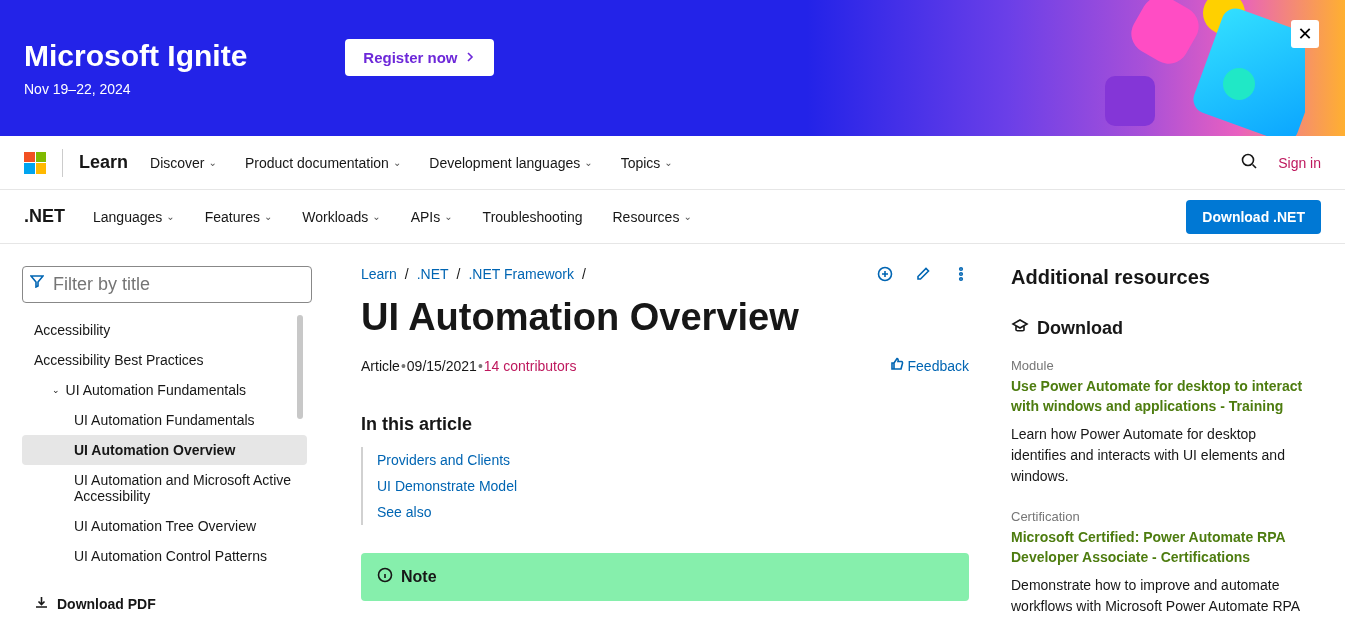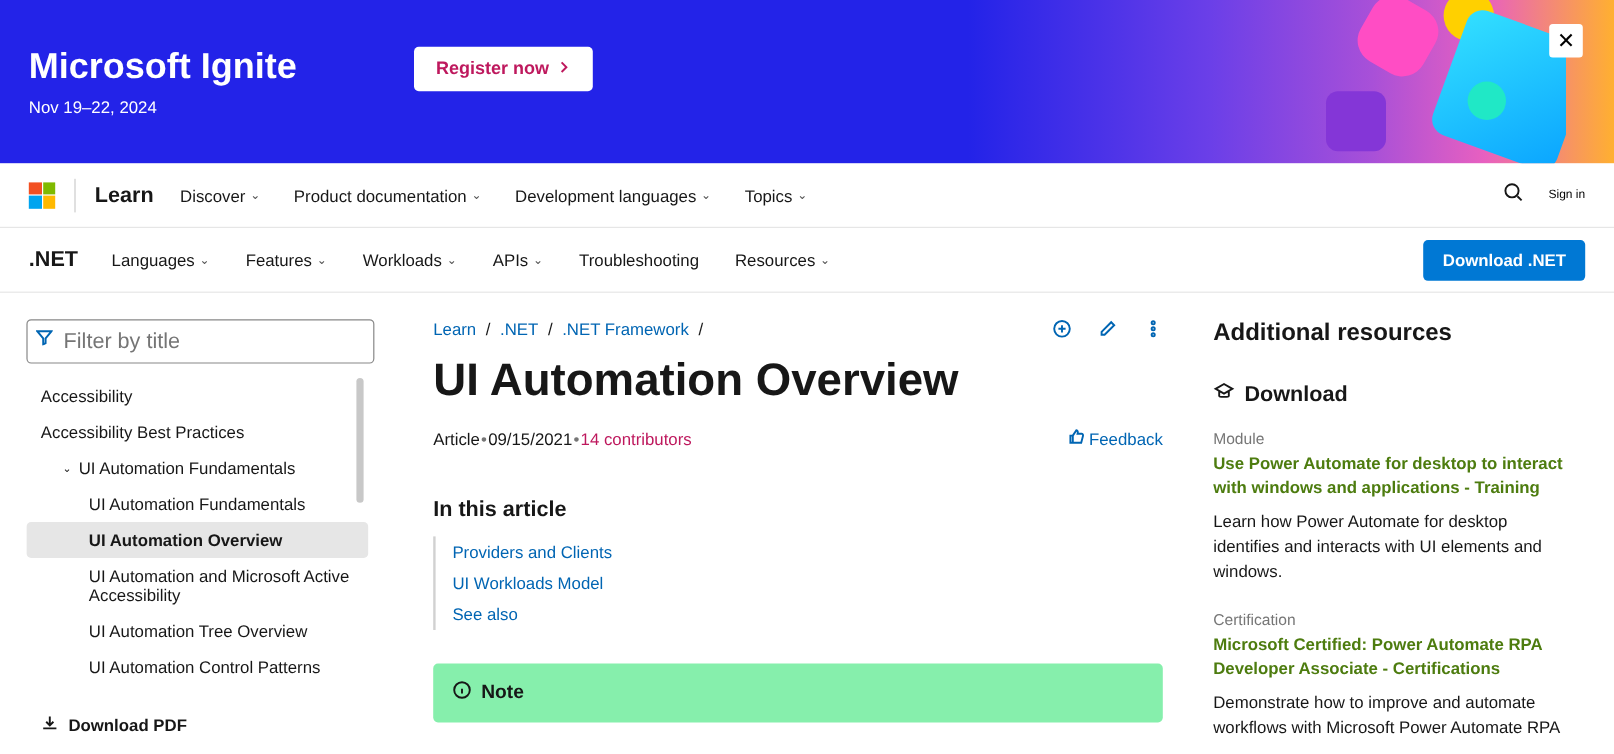--- a/index.html
+++ b/index.html
@@ -3,41 +3,41 @@
 <meta charset="utf-8">
 <style>
 * { margin: 0; padding: 0; box-sizing: border-box; font-family: "Segoe UI", -apple-system, BlinkMacSystemFont, sans-serif; }
 body { background: #fff; color: #171717; width: 1345px; height: 628px; overflow: hidden; }
 
 
 .banner { position: relative; height: 136px; background: linear-gradient(90deg, #2323e8 0%, #2323e8 60%, #6b3fe8 75%, #a850d8 85%, #e860c0 92%, #ffb030 100%); color: #fff; padding: 24px; display: flex; align-items: center; }
 .banner-content { display: flex; align-items: flex-start; gap: 98px; }
 .banner-text h1 { font-size: 30px; font-weight: 600; margin-bottom: 8px; }
 .banner-text p { font-size: 14px; }
-.register-btn { background: #fff; color: #be185d; border: none; padding: 10px 18px; border-radius: 4px; font-size: 15px; font-weight: 600; cursor: pointer; display: flex; align-items: center; gap: 6px; }
+.register-btn { background: #fff; color: #6d28d9; border: none; padding: 10px 18px; border-radius: 4px; font-size: 15px; font-weight: 600; cursor: pointer; display: flex; align-items: center; gap: 6px; }
 .banner-close { position: absolute; top: 20px; right: 26px; width: 28px; height: 28px; background: #fff; border: none; border-radius: 3px; cursor: pointer; display: flex; align-items: center; justify-content: center; font-size: 18px; }
 .banner-decor { position: absolute; right: 40px; top: 0; bottom: 0; width: 240px; overflow: hidden; pointer-events: none; }
 .shape { position: absolute; border-radius: 14px; }
 .shape.s1 { width: 110px; height: 110px; background: linear-gradient(135deg,#33e0ff,#0aa4ff); top: 20px; right: -10px; transform: rotate(20deg); }
 .shape.s2 { width: 60px; height: 60px; background: #ff4dc4; top: 0; right: 110px; border-radius: 20px; transform: rotate(30deg); }
 .shape.s3 { width: 42px; height: 42px; background: #ffd000; top: -8px; right: 60px; border-radius: 50%; }
 .shape.s4 { width: 50px; height: 50px; background: #8436d7; bottom: 10px; right: 150px; border-radius: 10px; }
 .shape.s5 { width: 32px; height: 32px; background: #20e8c6; bottom: 36px; right: 50px; border-radius: 50%; }
 
 
 .topnav { height: 54px; border-bottom: 1px solid #e6e6e6; display: flex; align-items: center; padding: 0 24px; gap: 16px; }
 .ms-logo { display: grid; grid-template: 1fr 1fr / 1fr 1fr; gap: 1px; width: 22px; height: 22px; }
 .ms-logo span:nth-child(1){background:#f25022;} .ms-logo span:nth-child(2){background:#7fba00;} .ms-logo span:nth-child(3){background:#00a4ef;} .ms-logo span:nth-child(4){background:#ffb900;}
 .nav-divider { width: 1px; height: 28px; background: #ccc; }
 .brand { font-size: 18px; font-weight: 600; }
 .nav-item { font-size: 14px; cursor: pointer; display: flex; align-items: center; gap: 4px; padding: 4px 6px; }
 .chevron { font-size: 10px; color: #555; }
 .nav-right { margin-left: auto; display: flex; align-items: center; gap: 20px; }
 .search-icon-el { cursor: pointer; }
-.signin { color: #000000; font-size: 10px; cursor: pointer; }
+.signin { color: #be185d; font-size: 14px; cursor: pointer; }
 
 
 .subnav { height: 54px; border-bottom: 1px solid #e6e6e6; display: flex; align-items: center; padding: 0 24px; gap: 18px; }
 .subnav-title { font-size: 18px; font-weight: 600; margin-right: 4px; }
 .dl-btn { margin-left: auto; background: #0078d4; color: #fff; border: none; padding: 9px 16px; border-radius: 4px; font-size: 14px; font-weight: 600; cursor: pointer; }
 
 
 .layout { display: flex; height: calc(628px - 136px - 54px - 54px); }
 .sidebar { width: 315px; padding: 22px 8px 0 22px; position: relative; }
 .filter-wrap { position: relative; margin-bottom: 12px; }
@@ -242,21 +242,21 @@
       <span class="feedback">
         <span><svg width="14" height="14" viewBox="0 0 14 14">
               <path d="M4 6 V12 H2 V6 Z M4 6 L7 1.5 C8 1.5 8.5 3 8 4.5 H11.5 C12.5 4.5 12.8 6 12.3 7 L11 12 H4"></path>
             </svg></span>
         <span>Feedback</span>
       </span>
     </div>
     <h2 class="ita-title">In this article</h2>
     <div class="ita-list">
       <a class="ita-link">Providers and Clients</a>
-      <a class="ita-link">UI Workloads Model</a>
+      <a class="ita-link">UI Demonstrate Model</a>
       <a class="ita-link">See also</a>
     </div>
     <div class="note-box">
       <span><svg width="16" height="16" viewBox="0 0 16 16">
             <circle cx="8" cy="8" r="6.5"></circle>
             <path d="M8 5 V5.01 M8 7 V11"></path>
           </svg></span>
       <span>Note</span>
     </div>
   </div>

